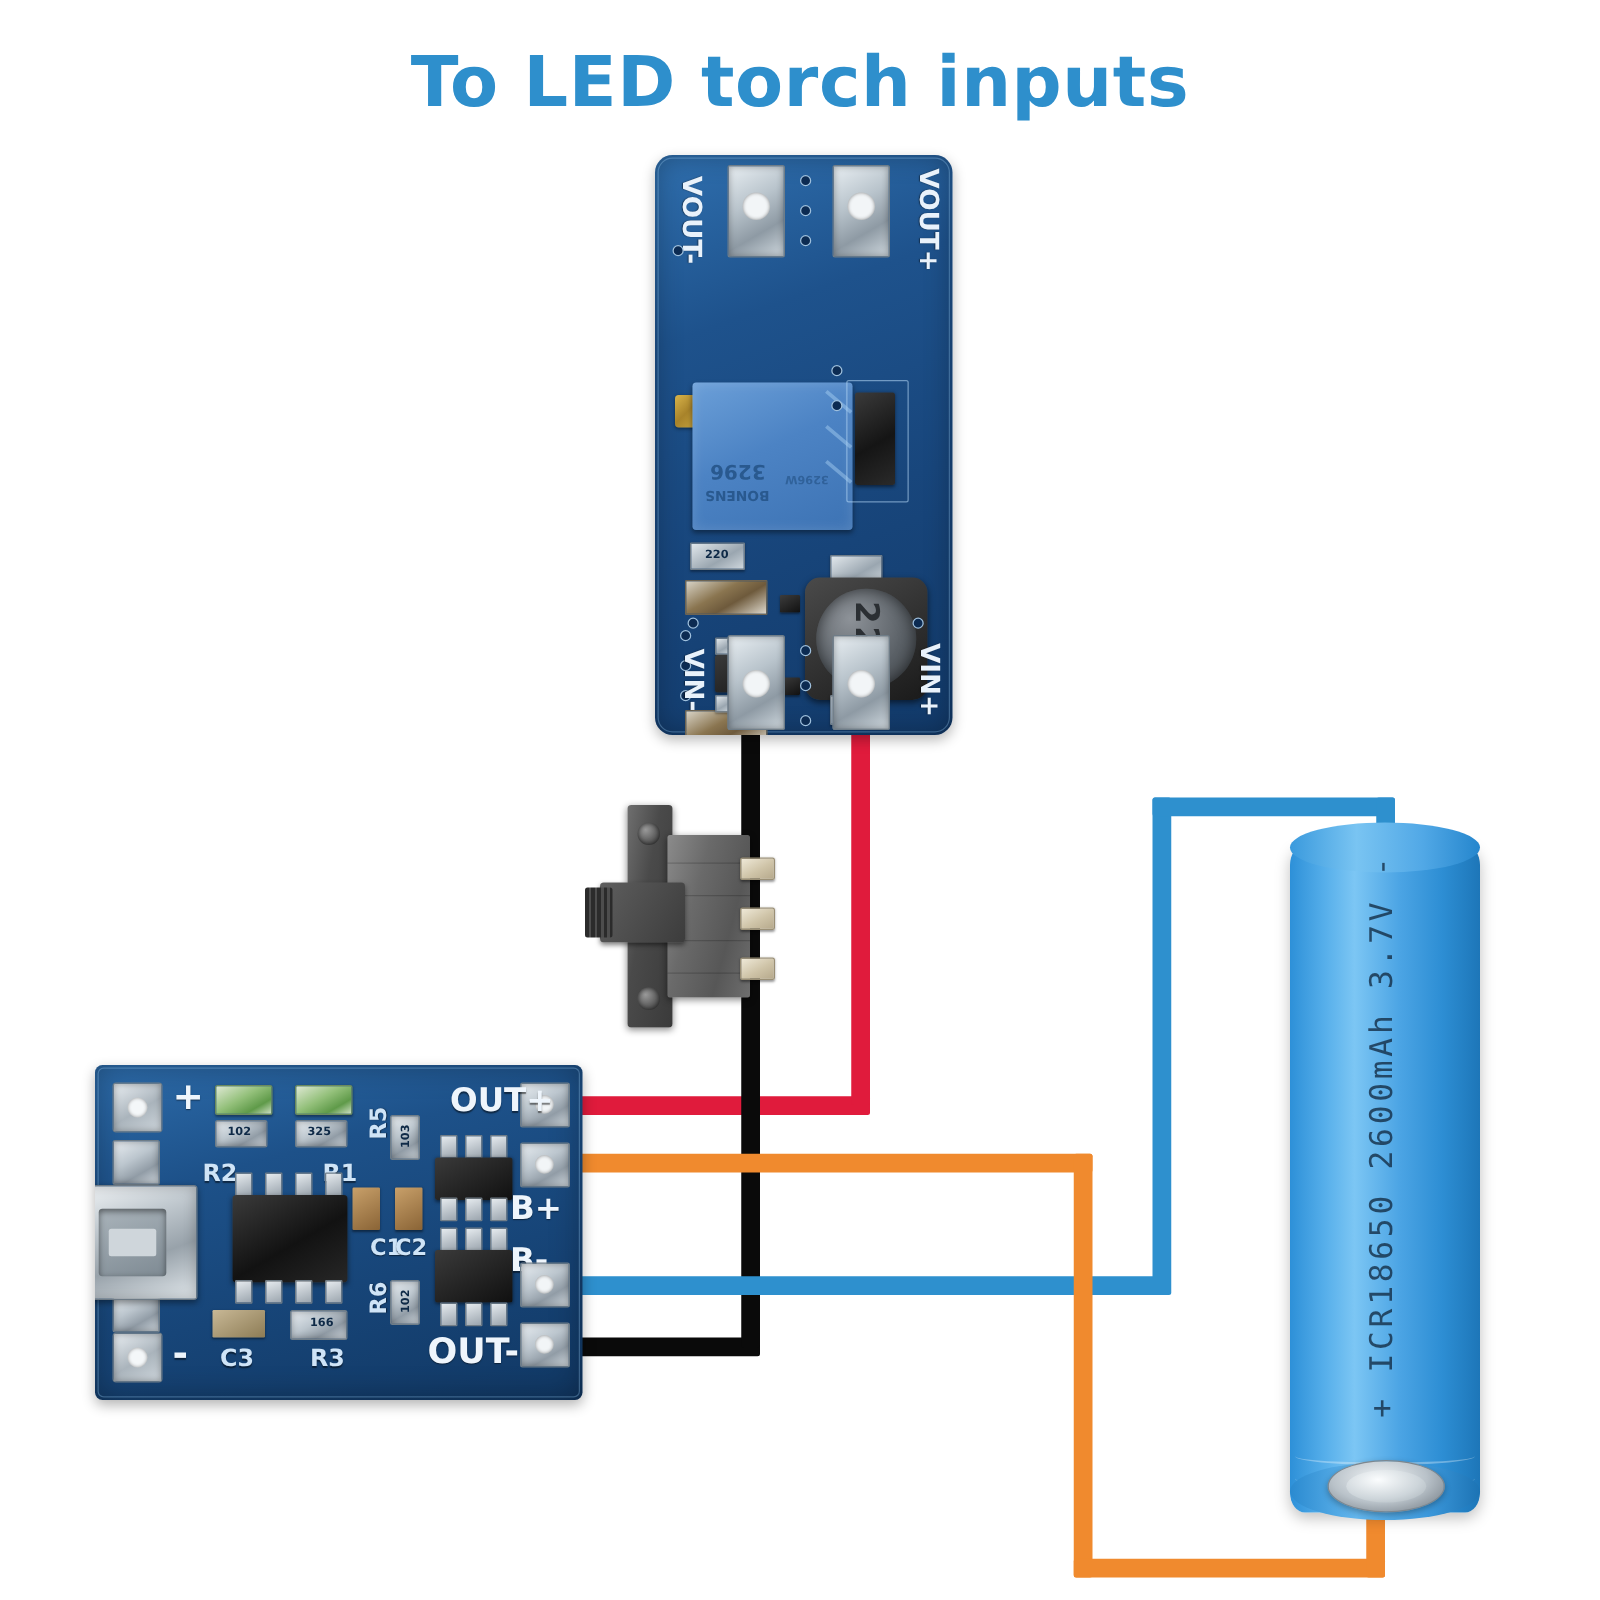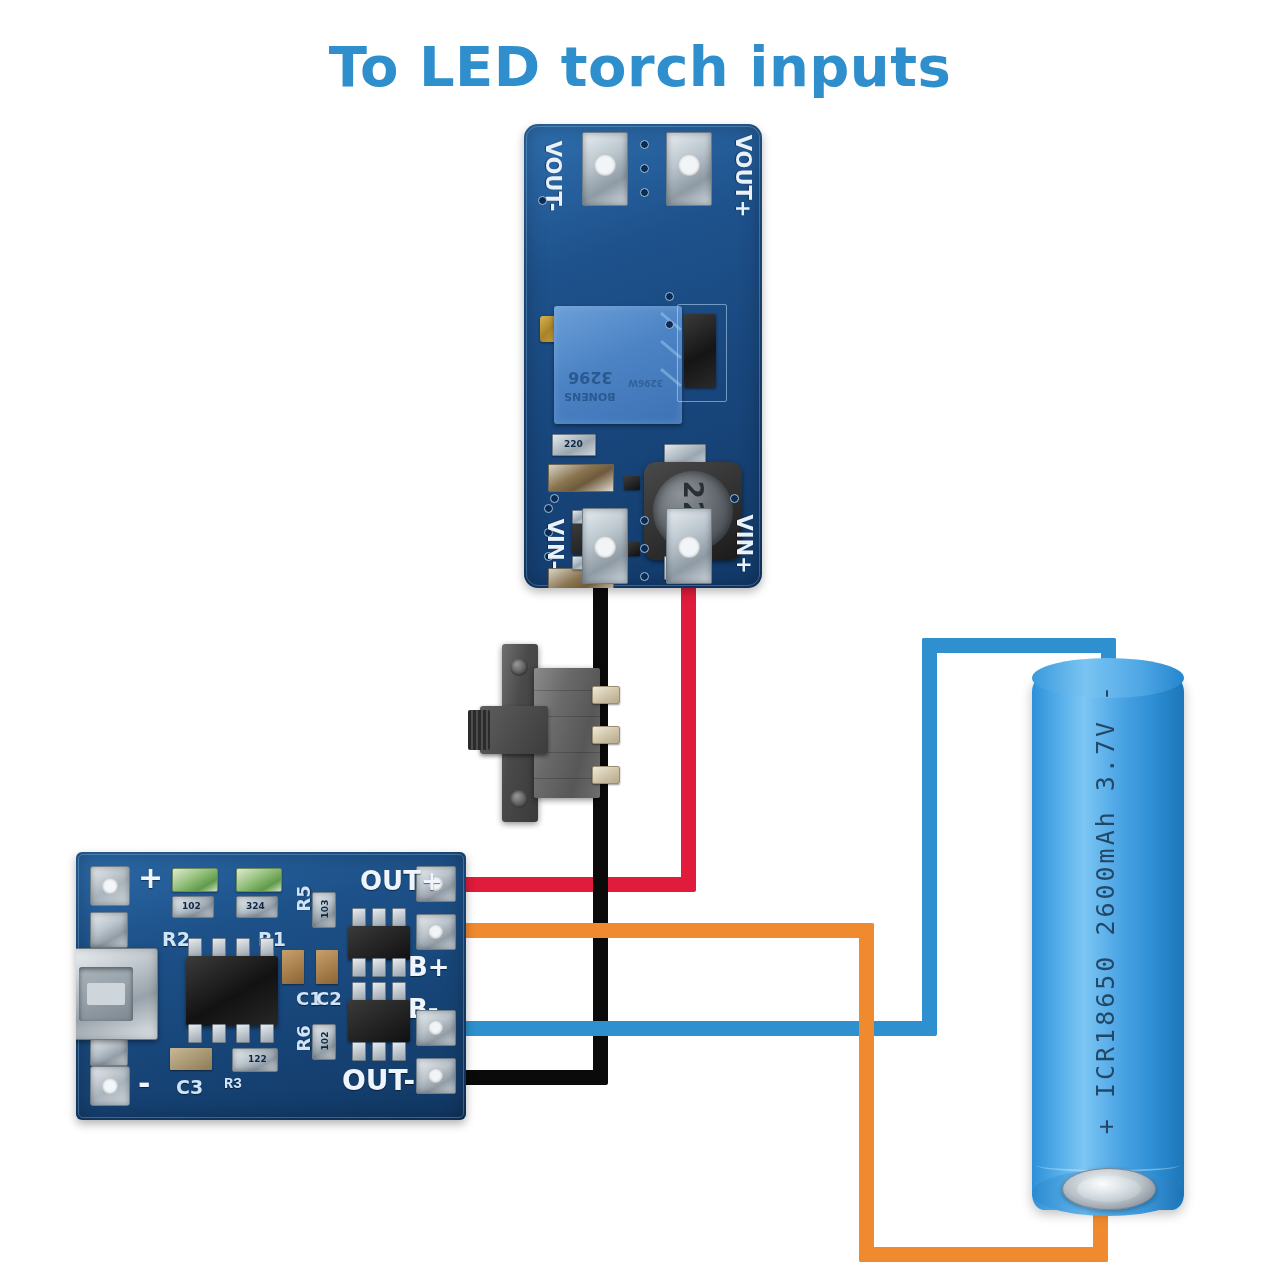--- a/index.html
+++ b/index.html
@@ -300,21 +300,21 @@
 
     <div class="tslk" style="left:62px;top:8px;font-size:30px;">+</div>
     <div class="tslk" style="left:62px;top:214px;font-size:30px;">-</div>
 
     <div class="led" style="left:96px;top:16px;"></div>
     <div class="led" style="left:160px;top:16px;"></div>
 
     <div class="tpad" style="left:96px;top:44px;width:40px;height:20px;"></div>
     <div class="rtag" style="left:106px;top:49px;">102</div>
     <div class="tpad" style="left:160px;top:44px;width:40px;height:20px;"></div>
-    <div class="rtag" style="left:170px;top:49px;">324</div>
+    <div class="rtag" style="left:170px;top:49px;">325</div>
 
     <div class="tslksm" style="left:86px;top:76px;font-size:19px;">R2</div>
     <div class="tslksm" style="left:182px;top:76px;font-size:19px;">R1</div>
 
     <div class="pinrow" style="left:112px;top:86px;">
       <span class="pin"></span>
       <span class="pin"></span>
       <span class="pin"></span>
       <span class="pin"></span>
     </div>
@@ -362,22 +362,22 @@
     <div class="pinrow" style="left:276px;top:190px;gap:6px;">
       <span class="pin"></span>
       <span class="pin"></span>
       <span class="pin"></span>
     </div>
 
     <div class="smdblk" style="left:94px;top:196px;width:42px;height:22px;
          background:linear-gradient(150deg,#c8b896,#8d7c55);"></div>
     <div class="tslksm" style="left:100px;top:224px;font-size:19px;">C3</div>
     <div class="tpad" style="left:156px;top:196px;width:44px;height:22px;"></div>
-    <div class="rtag" style="left:172px;top:202px;">122</div>
-    <div class="tslksm" style="left:148px;top:224px;font-size:15px;font-family:Liberation Mono, monospace;">R3</div>
+    <div class="rtag" style="left:172px;top:202px;">166</div>
+    <div class="tslksm" style="left:172px;top:224px;font-size:19px;">R3</div>
 
     <div class="tpad" style="left:340px;top:14px;width:38px;height:34px;"></div>
     <div class="bpadhole" style="left:352px;top:24px;width:15px;height:15px;"></div>
     <div class="tslk" style="left:284px;top:14px;font-size:26px;">OUT+</div>
 
     <div class="tpad" style="left:340px;top:62px;width:38px;height:34px;"></div>
     <div class="bpadhole" style="left:352px;top:72px;width:15px;height:15px;"></div>
     <div class="tslk" style="left:332px;top:100px;font-size:26px;">B+</div>
 
     <div class="tslk" style="left:332px;top:142px;font-size:26px;">B-</div>

